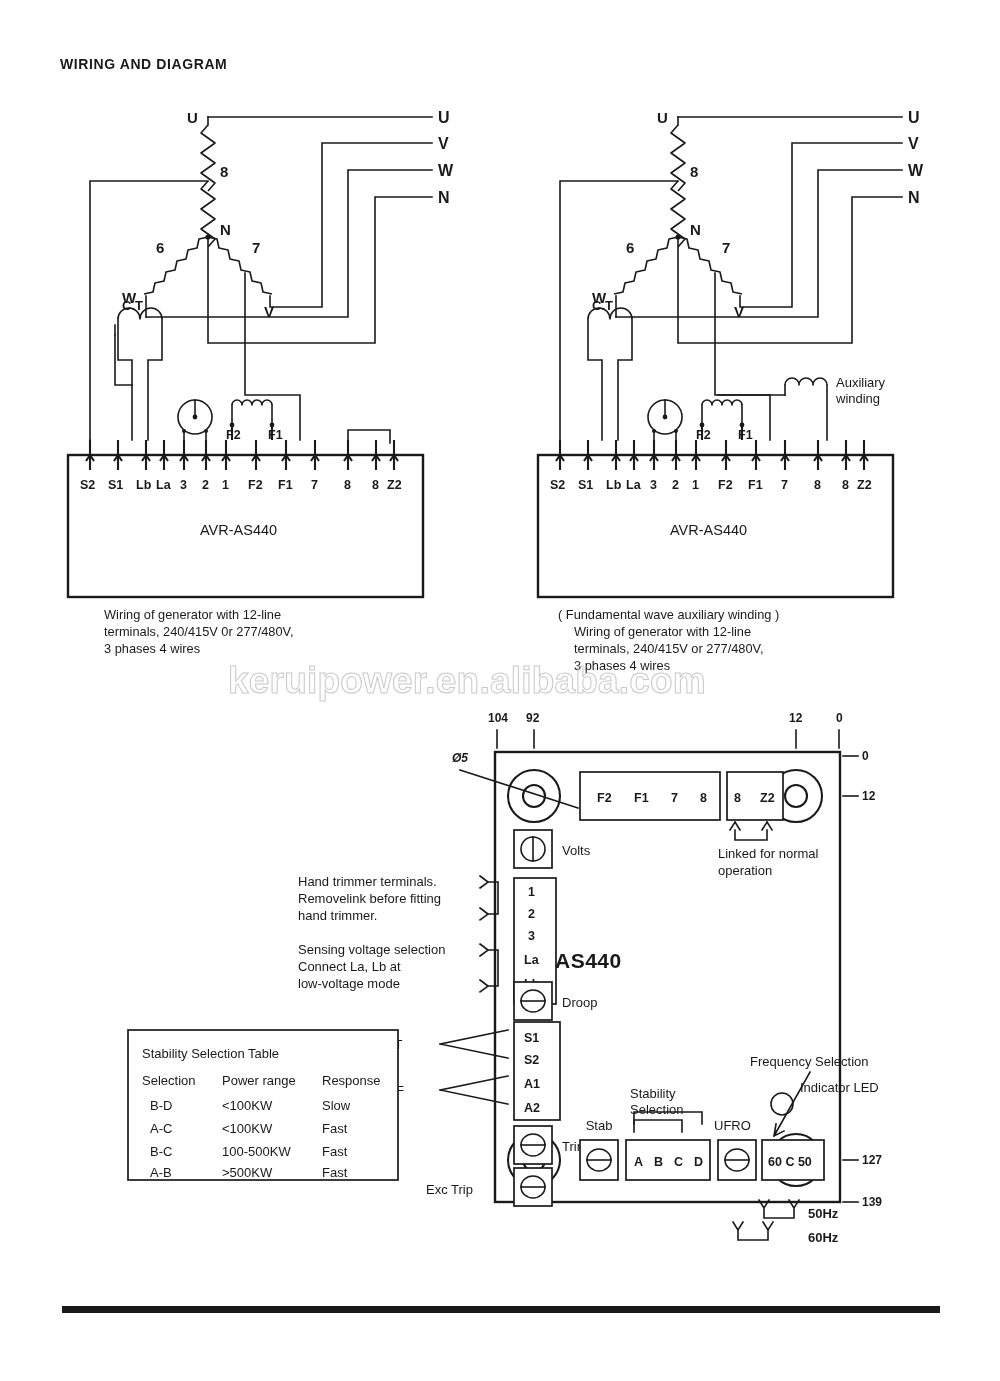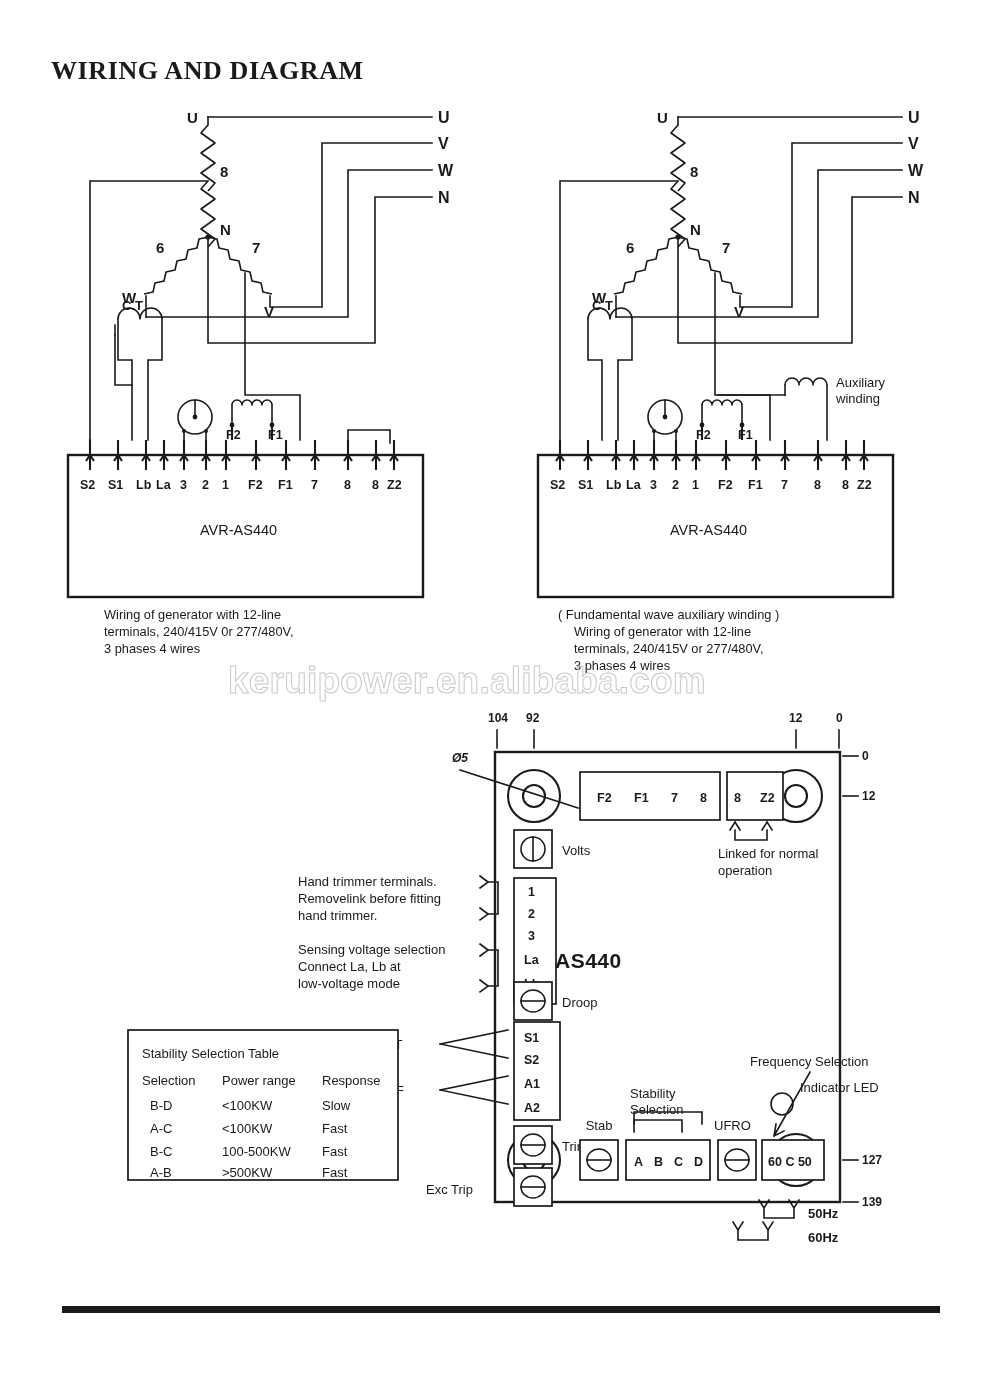--- a/index.html
+++ b/index.html
@@ -2,22 +2,22 @@
 <html><head>
 <meta charset="utf-8">
 <style>
   html,body{margin:0;padding:0;background:#ffffff;}
   body{
     width:1000px;height:1381px;position:relative;overflow:hidden;
     font-family:"Liberation Sans", sans-serif;color:#1a1a1a;
   }
   .page{position:absolute;inset:0;}
   #page-title{
-    position:absolute;left:51px;top:56px;
-    font-size:26px;font-weight:bold;letter-spacing:.6px;color:#1a1a1a;font-family:Liberation Serif, serif;
+    position:absolute;left:60px;top:56px;
+    font-size:14px;font-weight:bold;letter-spacing:.6px;color:#1a1a1a;
   }
   .figure{position:absolute;}
   #fig-top-left{left:60px;top:95px;width:400px;height:590px;}
   #fig-top-right{left:530px;top:95px;width:400px;height:590px;}
   #fig-board{left:110px;top:700px;width:880px;height:580px;}
   svg{display:block;overflow:visible;}
   .ln{stroke:#1a1a1a;stroke-width:1.6;fill:none;stroke-linecap:square;}
   .ln-th{stroke:#1a1a1a;stroke-width:2.1;fill:none;}
   .box{stroke:#1a1a1a;stroke-width:1.7;fill:#ffffff;}
   .box-th{stroke:#1a1a1a;stroke-width:2.4;fill:#ffffff;}

